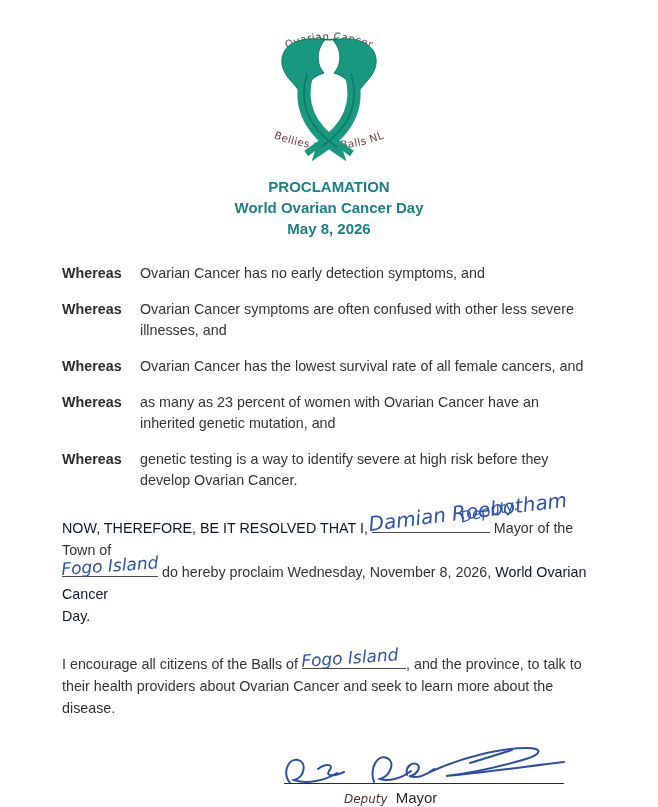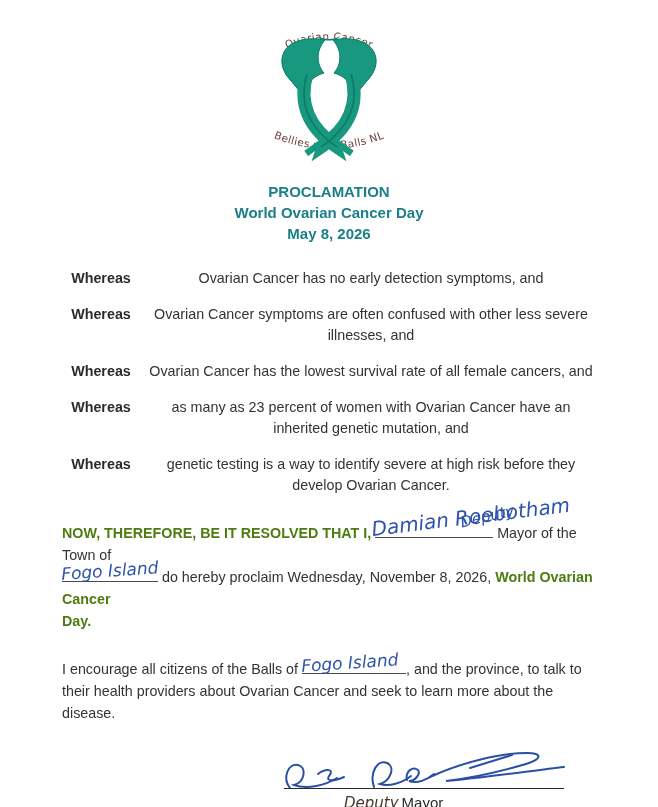--- a/index.html
+++ b/index.html
@@ -10,30 +10,30 @@
     background:#ffffff;
     font-family:"Liberation Sans", sans-serif;
     color:#333333;
     overflow:hidden;
   }
   
   .logo-wrap { padding-top:16px; display:flex; justify-content:center; }
   .logo-wrap svg { display:block; }
   .arc-text { font-family:"DejaVu Sans", sans-serif; font-size:10.5px; letter-spacing:0.4px; fill:#70413c; }
   
-  .titles { text-align:center; margin-top:13px; line-height:21px; }
+  .titles { text-align:center; margin-top:8px; line-height:21px; }
   .titles div { font-weight:bold; font-size:15px; color:#1a7f87; }
   
   .content { width:540px; margin:24px 0 0 62px; font-size:14.3px; line-height:21px; }
-  .whereas-row { display:flex; margin-bottom:15px;text-align:center; }
+  .whereas-row { display:flex; margin-bottom:15px; }
   .whereas-label { width:78px; font-weight:bold; color:#2b2b2b; flex:none; }
   .whereas-text { flex:1; white-space:pre-line; }
   .pre { white-space:pre-line; }
   .para { margin-top:26px; position:relative; line-height:22px; }
-  b, .bold { font-weight:bold; color:#4d7c0f; }
+  b, .bold { font-weight:normal; color:#0f172a; }
   
   .hand {
     font-family:"DejaVu Sans", sans-serif;
     font-style:italic;
     color:#2e53ac;
     white-space:nowrap;
   }
   .blank {
     display:inline-block;
     border-bottom:1.2px solid #4a4a4a;
@@ -59,21 +59,21 @@
     position:absolute; left:0px; bottom:-4px;
     font-size:17px;
     transform:rotate(-4deg);
     transform-origin:left bottom;
   }
   
   .sig-block { position:relative; height:100px; margin-top:24px; }
   .sig-scrawl { position:absolute; left:212px; top:-4px; }
   .sig-line { position:absolute; left:222px; top:40px; width:280px; border-top:1.4px solid #2b2b2b; }
   .sig-titles { position:absolute; left:282px; top:44px; font-size:15px; color:#2b2b2b; }
-  .sig-deputy { color:#4a342e; font-size:15px; margin-right:3px; }
+  .sig-deputy { color:#4a342e; font-size:12px; margin-right:8px; }
 </style>
 </head>
 <body>
 
 <div class="page">
 
   <div class="logo-wrap">
     <svg width="190" height="152" viewBox="0 0 190 152">
       <defs>
         <path id="arcTop" d="M 33,42 Q 95,6 157,42" fill="none"></path>

